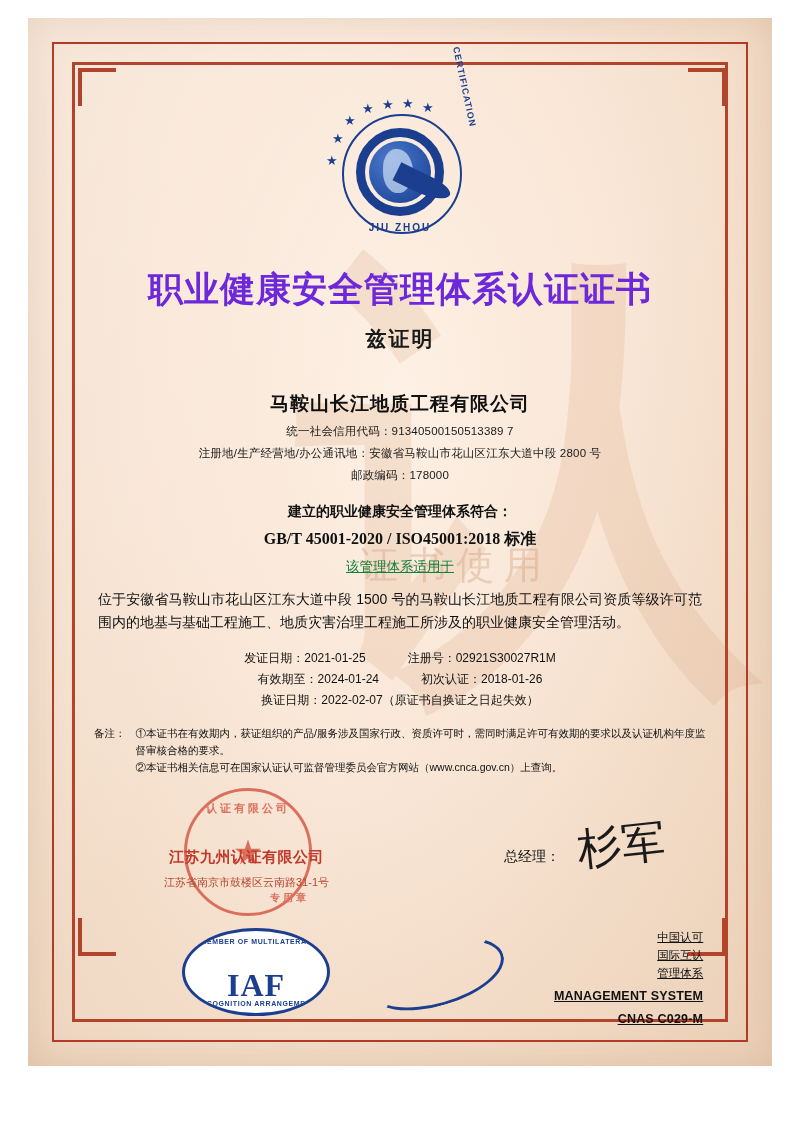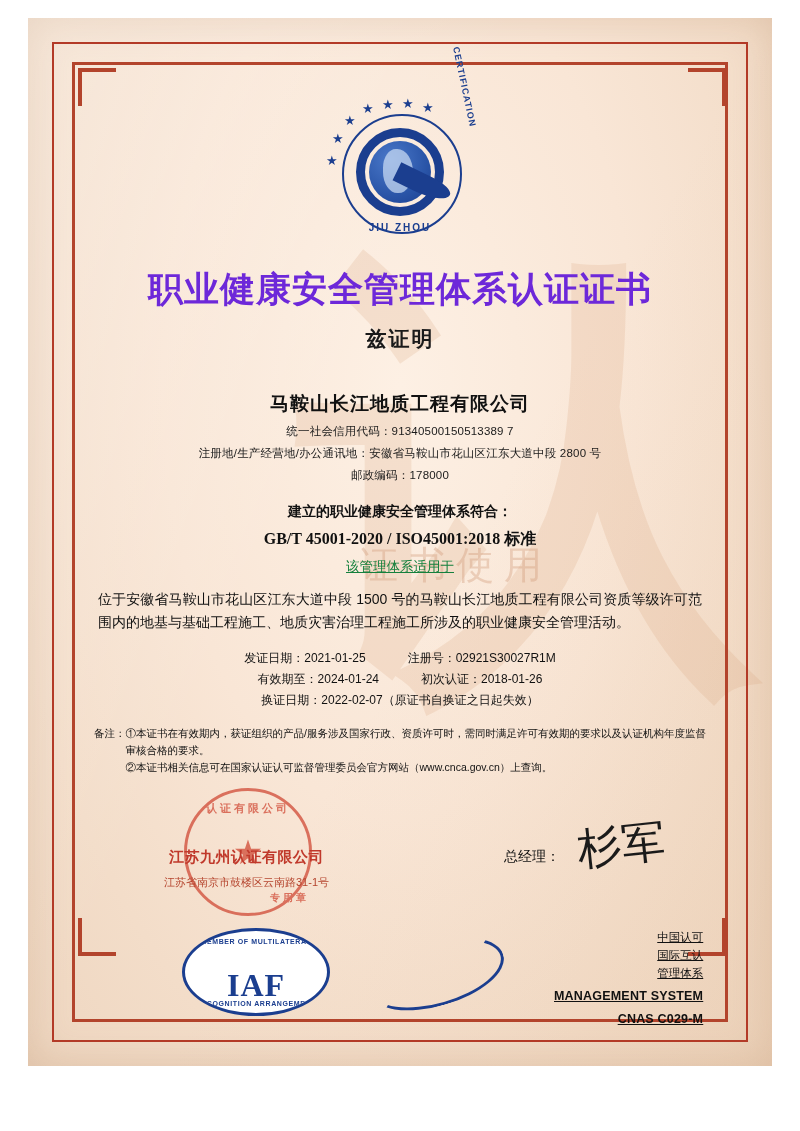--- a/index.html
+++ b/index.html
@@ -266,21 +266,21 @@
   .dates .cell { white-space: nowrap; }
 
   
   .remarks {
     margin-top: 14px;
     font-size: 10.5px;
     color: #111;
     text-align: left;
     line-height: 1.6;
     display: flex;
-    gap: 0;
+    gap: 10px;
     padding: 0 4px;
   }
   .remarks-label { white-space: nowrap; }
   .remarks-body { flex: 1; }
 
   
   .sig-area {
     position: relative;
     margin-top: 44px;
     height: 92px;

